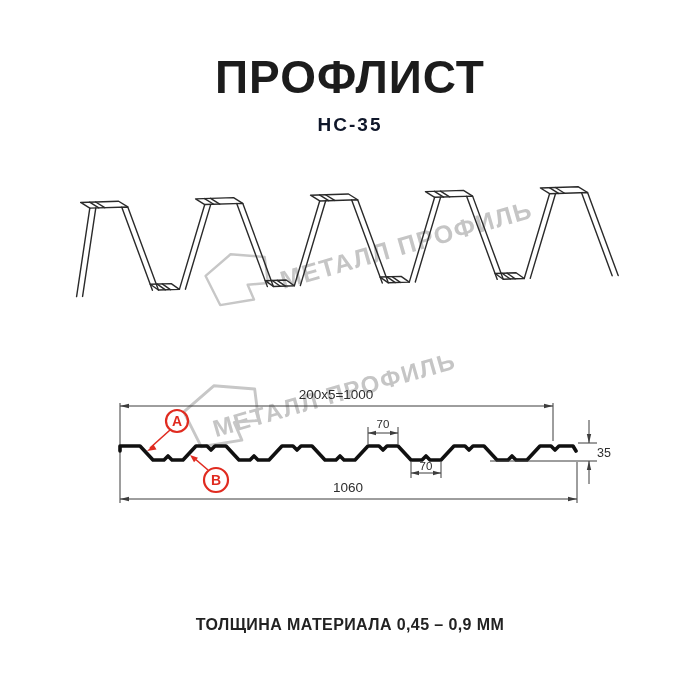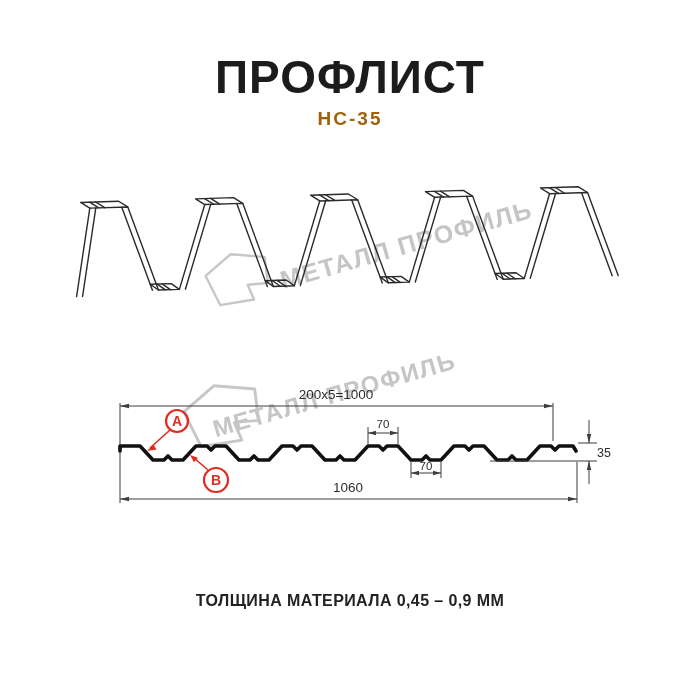--- a/index.html
+++ b/index.html
@@ -6,23 +6,23 @@
   .stage{
     position:relative;width:700px;height:700px;background:#fff;overflow:hidden;
     font-family:"Liberation Sans",sans-serif;
   }
   .stage svg{position:absolute;left:0;top:0;}
   .hdr{position:absolute;top:54px;left:0;width:100%;text-align:center;z-index:5;}
   .title{
     font-size:46px;font-weight:700;letter-spacing:1px;color:#1c1c1c;line-height:1;
   }
   .subtitle{
-    margin-top:8px;font-size:19px;font-weight:700;letter-spacing:2px;color:#a16207;
+    margin-top:14px;font-size:19px;font-weight:700;letter-spacing:2px;color:#0f172a;
   }
-  .ftr{position:absolute;top:592px;left:0;width:100%;text-align:center;z-index:5;}
+  .ftr{position:absolute;top:616px;left:0;width:100%;text-align:center;z-index:5;}
   .caption{font-size:16px;font-weight:700;letter-spacing:.4px;color:#222;}
   
   .s3{stroke:#2a2a2a;stroke-width:1.4;fill:none;stroke-linejoin:round;stroke-linecap:round;}
   .prof{stroke:#101010;stroke-width:3.6;fill:none;stroke-linejoin:round;stroke-linecap:round;}
   .dim{stroke:#3d3d3d;stroke-width:1;fill:none;}
   .dimtxt{font-family:"Liberation Sans",sans-serif;fill:#2e2e2e;}
   .arr{fill:#3d3d3d;stroke:none;}
   .red{stroke:#e02b20;fill:none;stroke-width:2.2;}
   .redln{stroke:#e02b20;fill:none;stroke-width:1.6;}
   .redarr{fill:#e02b20;stroke:none;}

